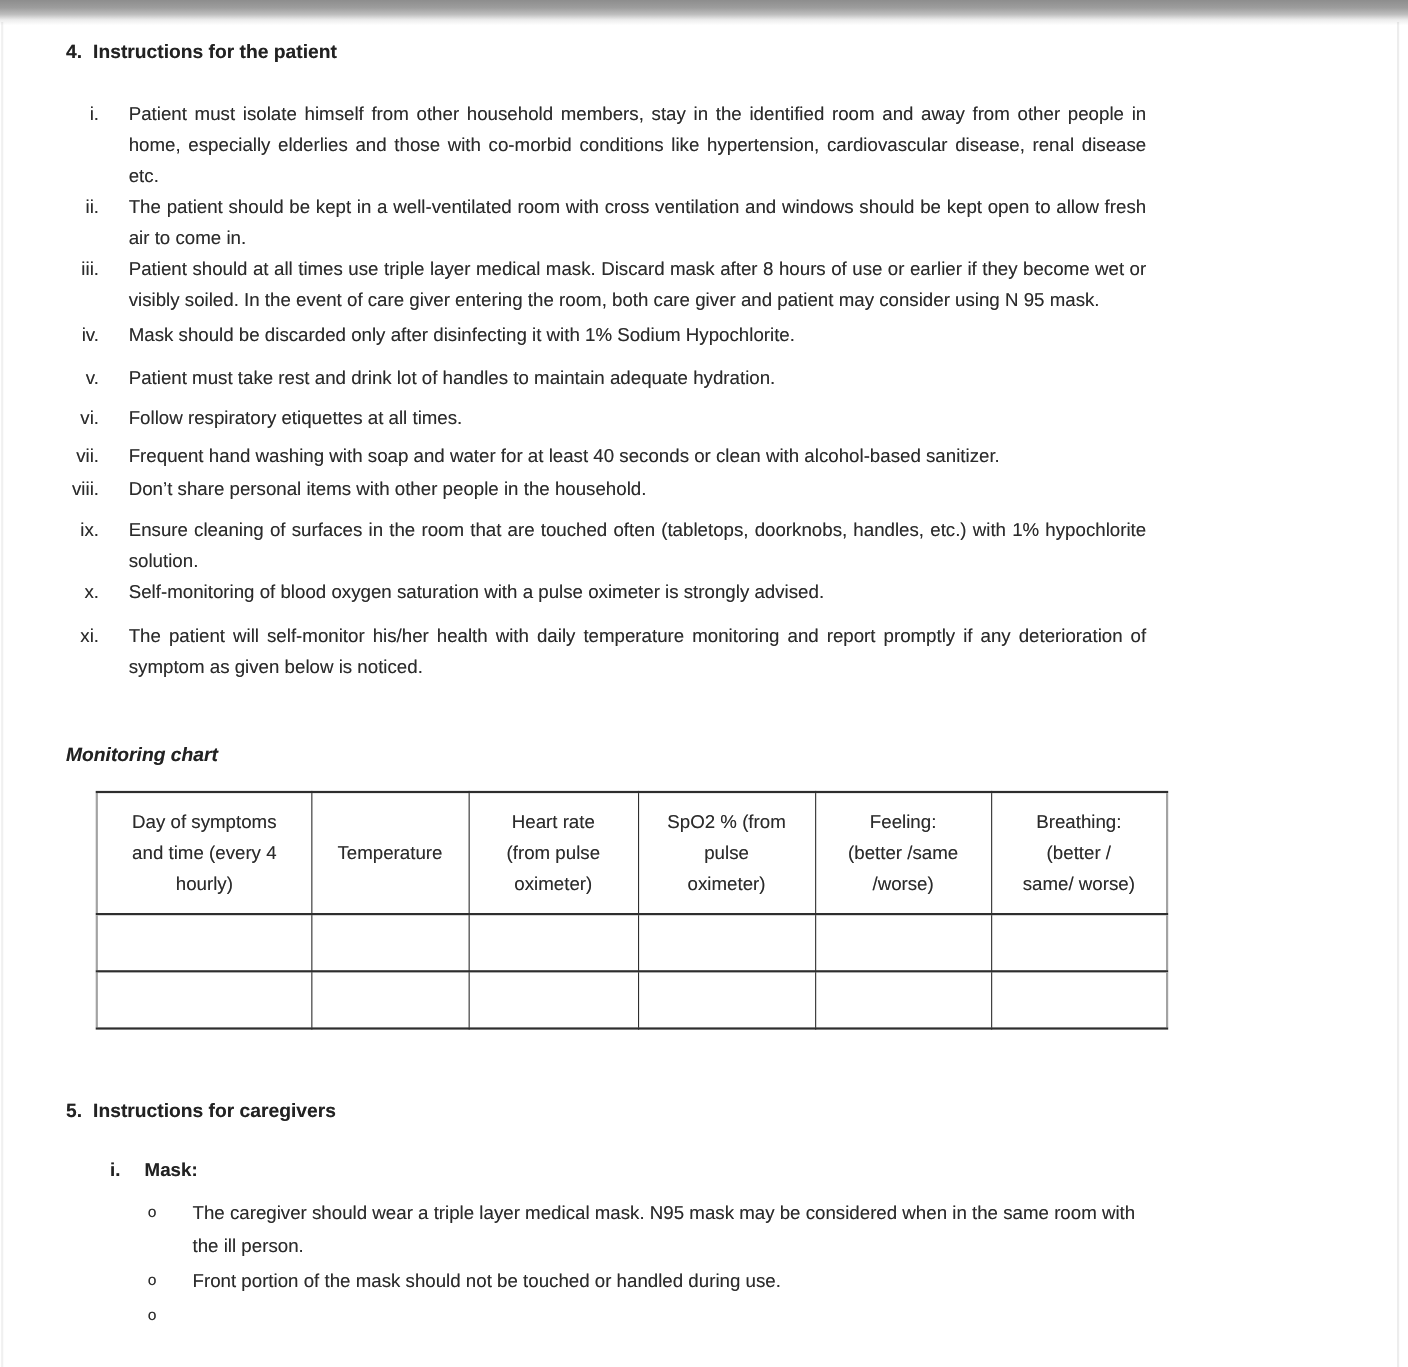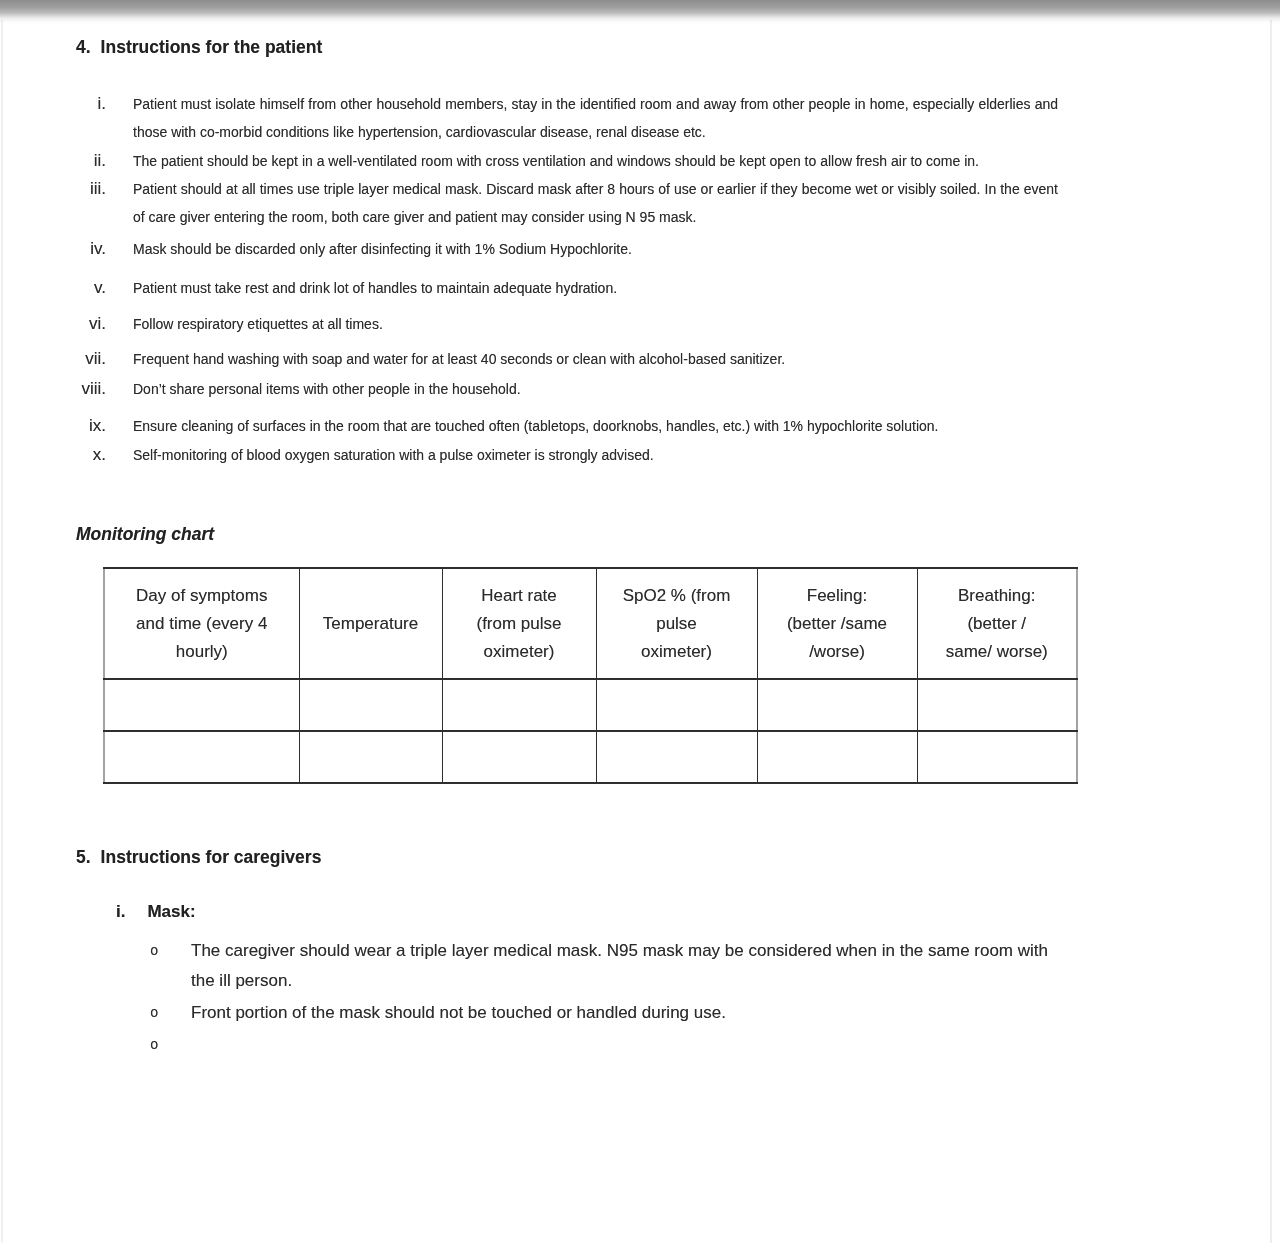--- a/index.html
+++ b/index.html
@@ -3,29 +3,29 @@
 <meta charset="utf-8">
 <style>
   * { margin:0; padding:0; box-sizing:border-box; }
   html,body { width:1280px; height:1243px; overflow:hidden; background:#ffffff;
               font-family:"Liberation Sans", sans-serif; color:#2b2b2b; }
   .top-bar { position:absolute; top:0; left:0; width:1280px; height:24px;
              background:linear-gradient(to bottom,#8d8d8d 0px,#9d9d9d 7px,#bdbdbd 13px,#ececec 18px,#ffffff 23px); }
   .edge-left  { position:absolute; top:20px; left:1px;  width:2px; height:1223px; background:rgba(0,0,0,0.06); }
   .edge-right { position:absolute; top:20px; left:1270px; width:2px; height:1223px; background:rgba(0,0,0,0.07); }
 
-  .doc { position:relative; padding:36px 147px 0 76px; text-shadow:0 0 0.5px rgba(40,40,40,0.45); }
+  .doc { position:relative; padding:36px 147px 0 60px; text-shadow:0 0 0.5px rgba(40,40,40,0.45); }
 
   .sec-heading { font-size:17.5px; font-weight:700; color:#222; line-height:22px; }
   .sec-heading .sp { display:inline-block; width:10px; }
 
   .ilist { margin-top:32px; }
   .li-row { display:flex; }
   .li-num { flex:0 0 34px; margin-left:-4px; text-align:right; font-size:17px; line-height:28px; }
-  .li-txt { margin-left:27px; width:925px; font-size:14px; line-height:28px; text-align:justify; }
+  .li-txt { margin-left:27px; width:925px; font-size:17px; line-height:28px; text-align:justify; }
 
   .mon-heading { margin-top:54px; font-size:17.5px; font-weight:700; line-height:22px; color:#222;font-style:italic; }
 
   table.mon { margin:22px 0 0 27px; border-collapse:collapse; table-layout:fixed; width:973px; }
   table.mon th, table.mon td { border:1px solid #2e2e2e; }
   table.mon th { height:111px; font-size:17px; font-weight:400; line-height:28px;
                  text-align:center; vertical-align:middle; white-space:pre-line; padding:0 4px; }
   table.mon td { height:52px; }
   table.mon tr { border-top:2.5px solid #2e2e2e; border-bottom:2.5px solid #2e2e2e; }
   table.mon { border:2px solid #a3a3a3; }
@@ -86,20 +86,24 @@
         <span class="li-num">viii.</span>
         <span class="li-txt">Don’t share personal items with other people in the household.</span>
       </div>
     <div class="li-row" style="margin-bottom:1px">
         <span class="li-num">ix.</span>
         <span class="li-txt">Ensure cleaning of surfaces in the room that are touched often (tabletops, doorknobs, handles, etc.) with 1% hypochlorite solution.</span>
       </div>
     <div class="li-row" style="margin-bottom:12px">
         <span class="li-num">x.</span>
         <span class="li-txt">Self-monitoring of blood oxygen saturation with a pulse oximeter is strongly advised.</span>
+      </div>
+    <div class="li-row">
+        <span class="li-num">xi.</span>
+        <span class="li-txt">The patient will self-monitor his/her health with daily temperature monitoring and report promptly if any deterioration of symptom as given below is noticed.</span>
       </div>
   </div>
 
   <div class="mon-heading">Monitoring chart</div>
 
   <table class="mon">
     <colgroup>
       <col style="width:195px">
         <col style="width:143px">
         <col style="width:154px">

